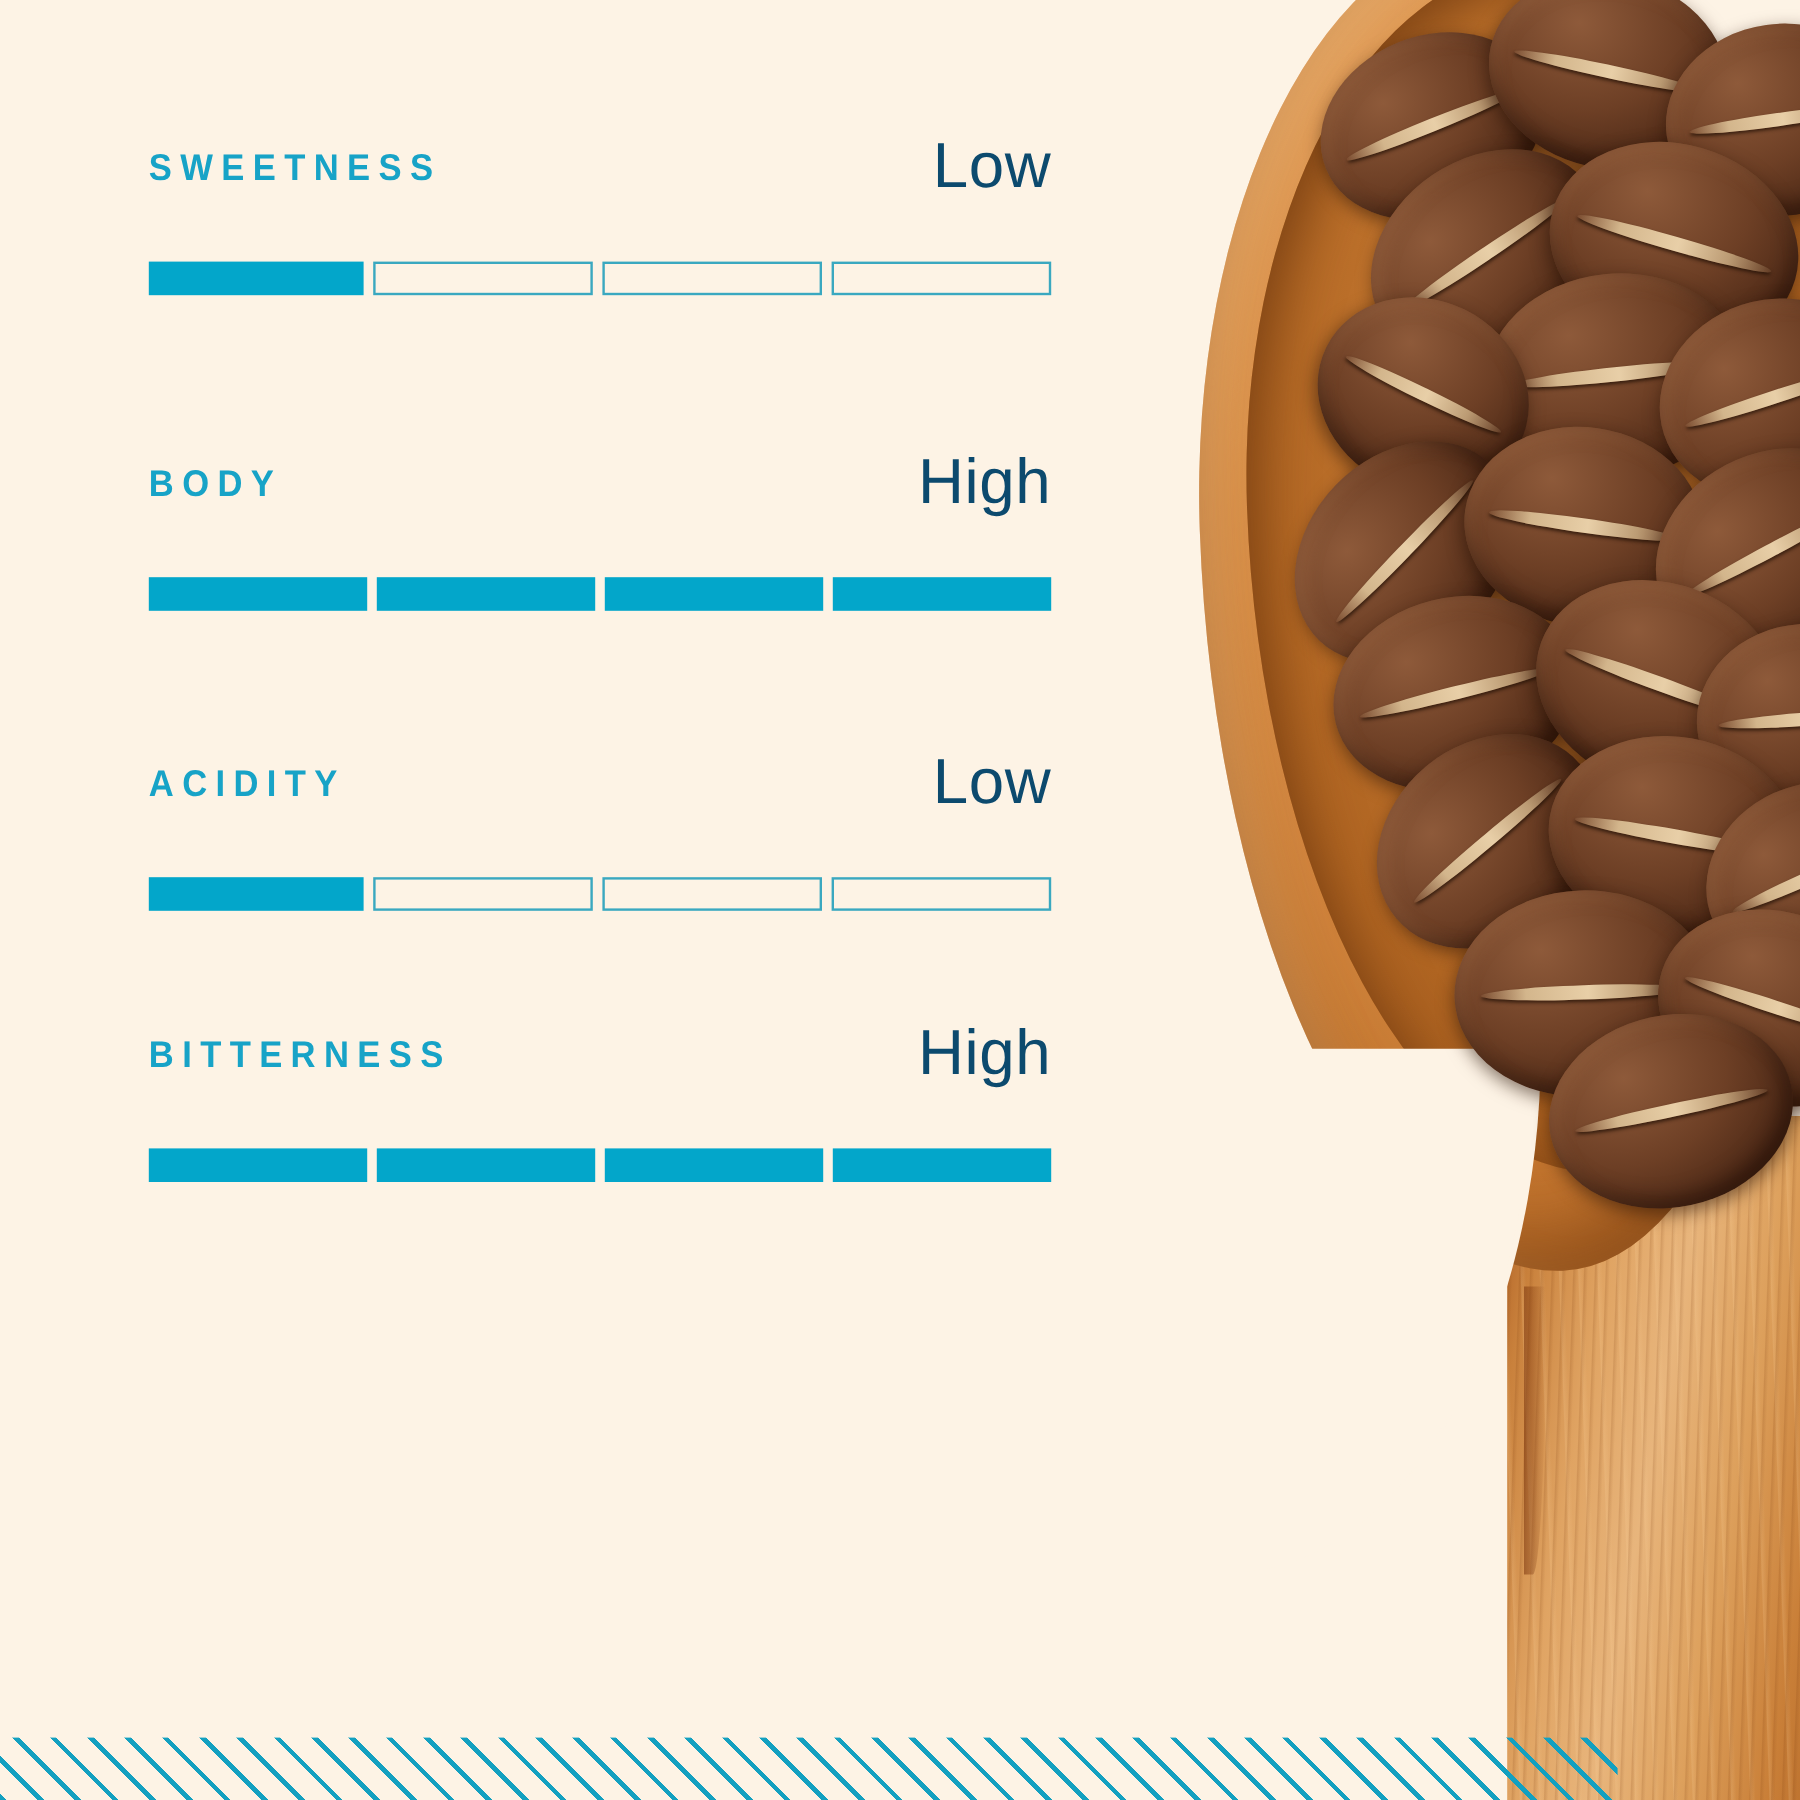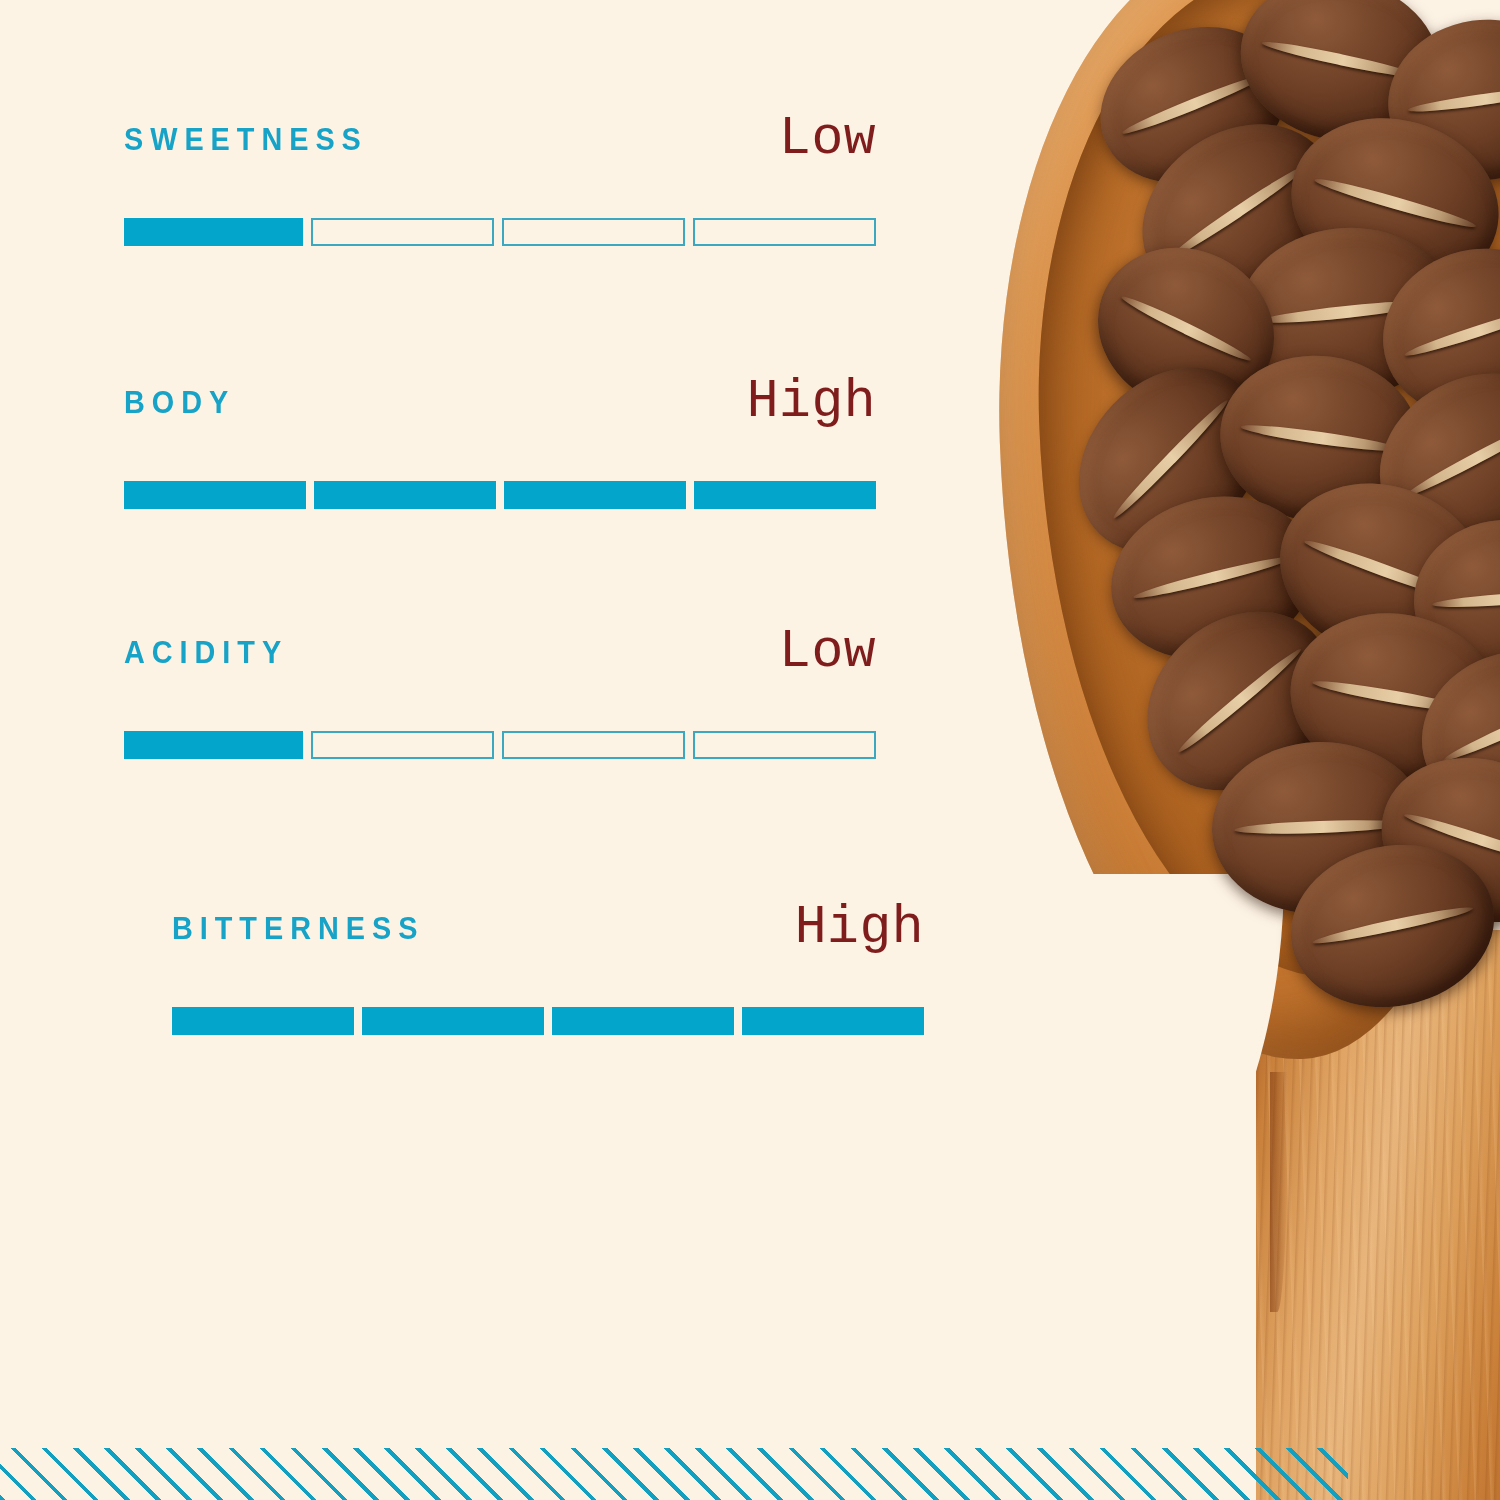--- a/index.html
+++ b/index.html
@@ -31,21 +31,21 @@
   }
 
   .meter {
     position: absolute;
     left: 0;
     width: 752px;
   }
   .meter-0 { top: 112px; text-align: center; }
   .meter-1 { top: 375px; }
   .meter-2 { top: 625px; }
-  .meter-3 { top: 901px; margin-left: 48px; }
+  .meter-3 { top: 851px; }
 
   .meter-head {
     position: relative;
     height: 72px;
   }
 
   .meter-label {
     position: absolute;
     left: 0;
     top: 0;
@@ -57,24 +57,24 @@
     line-height: 56px;
     white-space: nowrap;
     transform: scaleX(0.93);
     transform-origin: left center;
   }
 
   .meter-value {
     position: absolute;
     right: 0;
     top: -6px;
-    font-family: Liberation Mono, monospace;
+    font-family: Liberation Sans, sans-serif;
     font-size: 53px;
     font-weight: 300;
-    color: #7f1d1d;
+    color: #0c4a6e;
     line-height: 66px;
     white-space: nowrap;
     letter-spacing: 0.5px;
   }
 
   .meter-bar {
     position: absolute;
     left: 0;
     top: 106px;
     width: 752px;

